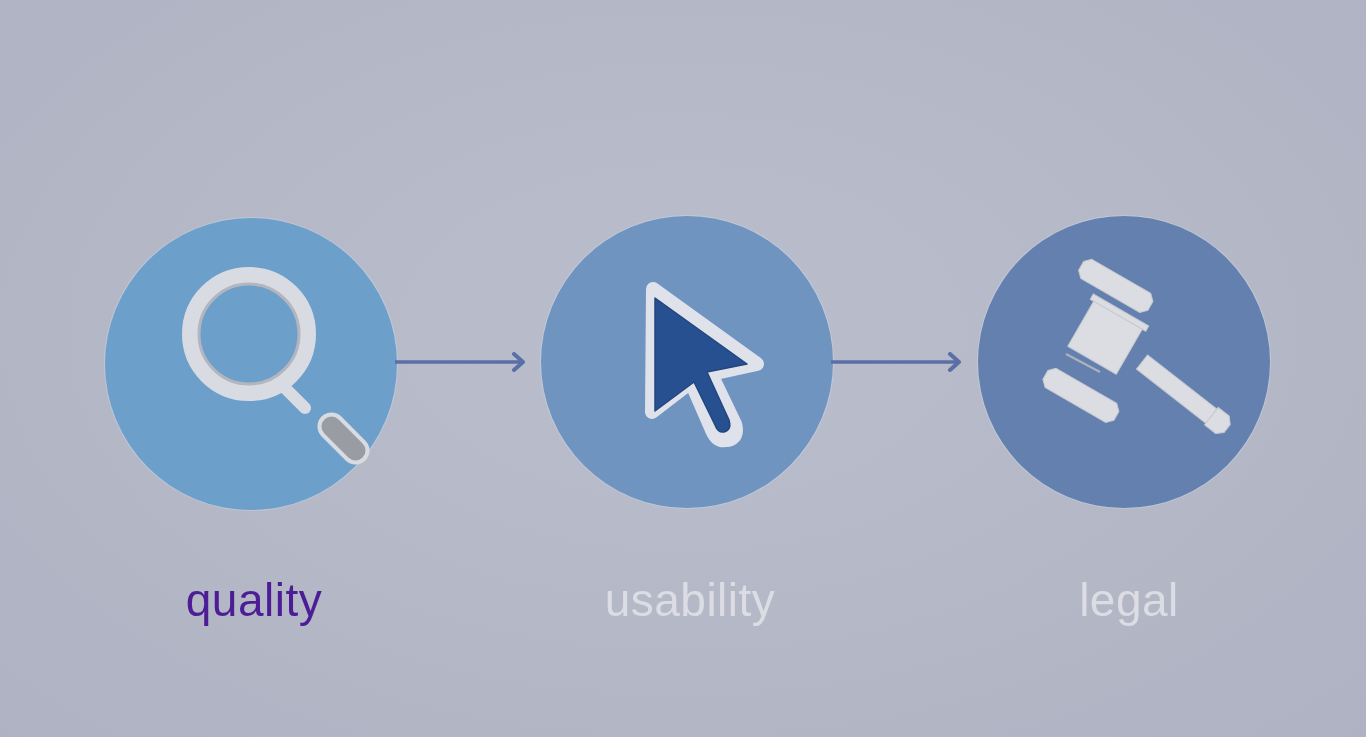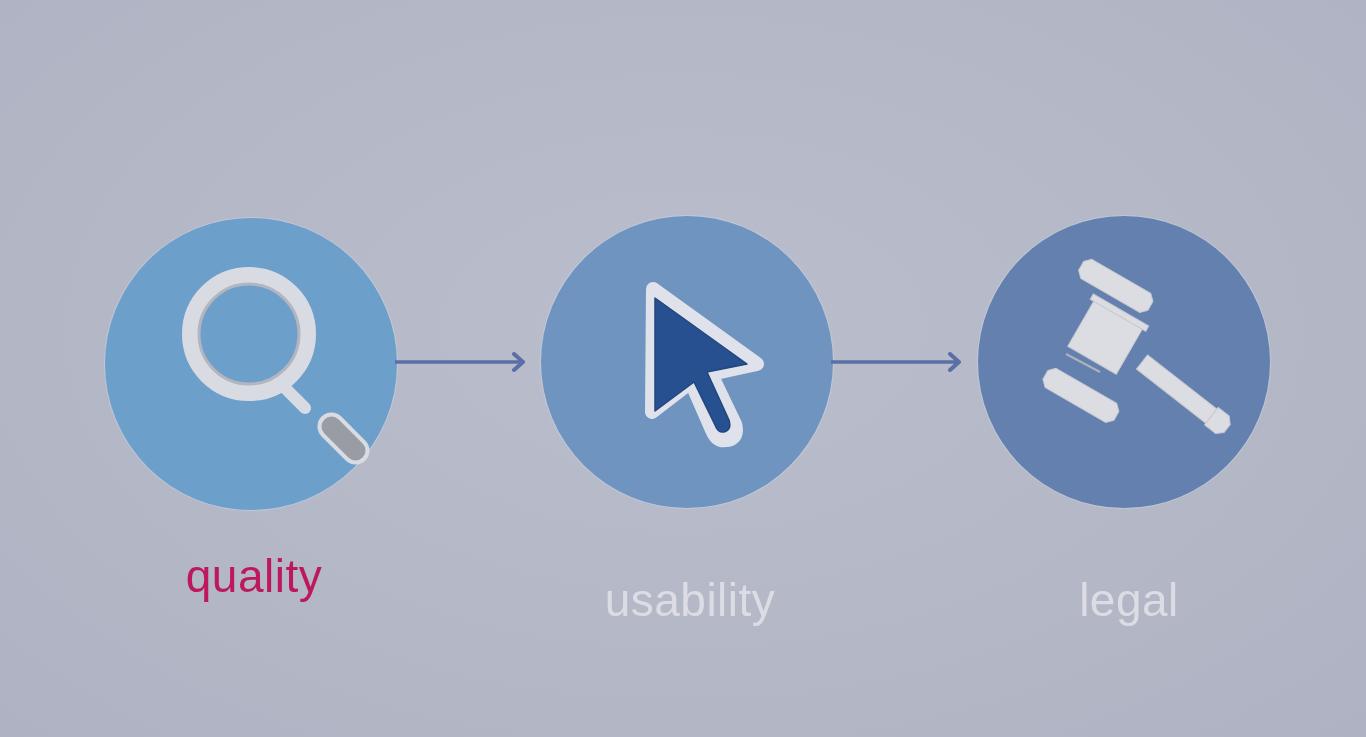--- a/index.html
+++ b/index.html
@@ -108,17 +108,17 @@
 
         <g transform="translate(205,178) rotate(38)">
           <rect x="-52" y="-9" width="88" height="18"></rect>
           <polygon points="36,-11 50,-11 56,-5 56,5 50,11 36,11"></polygon>
         </g>
       </g>
       <line x1="88" y1="138" x2="122" y2="156" stroke="#b0b2ba" stroke-width="2"></line>
     </svg>
   </div>
 
-  <div class="label" style="left:104px; top:546px; color:#be185d;">quality</div>
+  <div class="label" style="left:104px; top:570px; color:#4c1d95;">quality</div>
   <div class="label" style="left:540px; top:570px; color:#dcdde4;">usability</div>
   <div class="label" style="left:979px; top:570px; color:#dcdde4;">legal</div>
 
 </div>
 
 </body></html>

